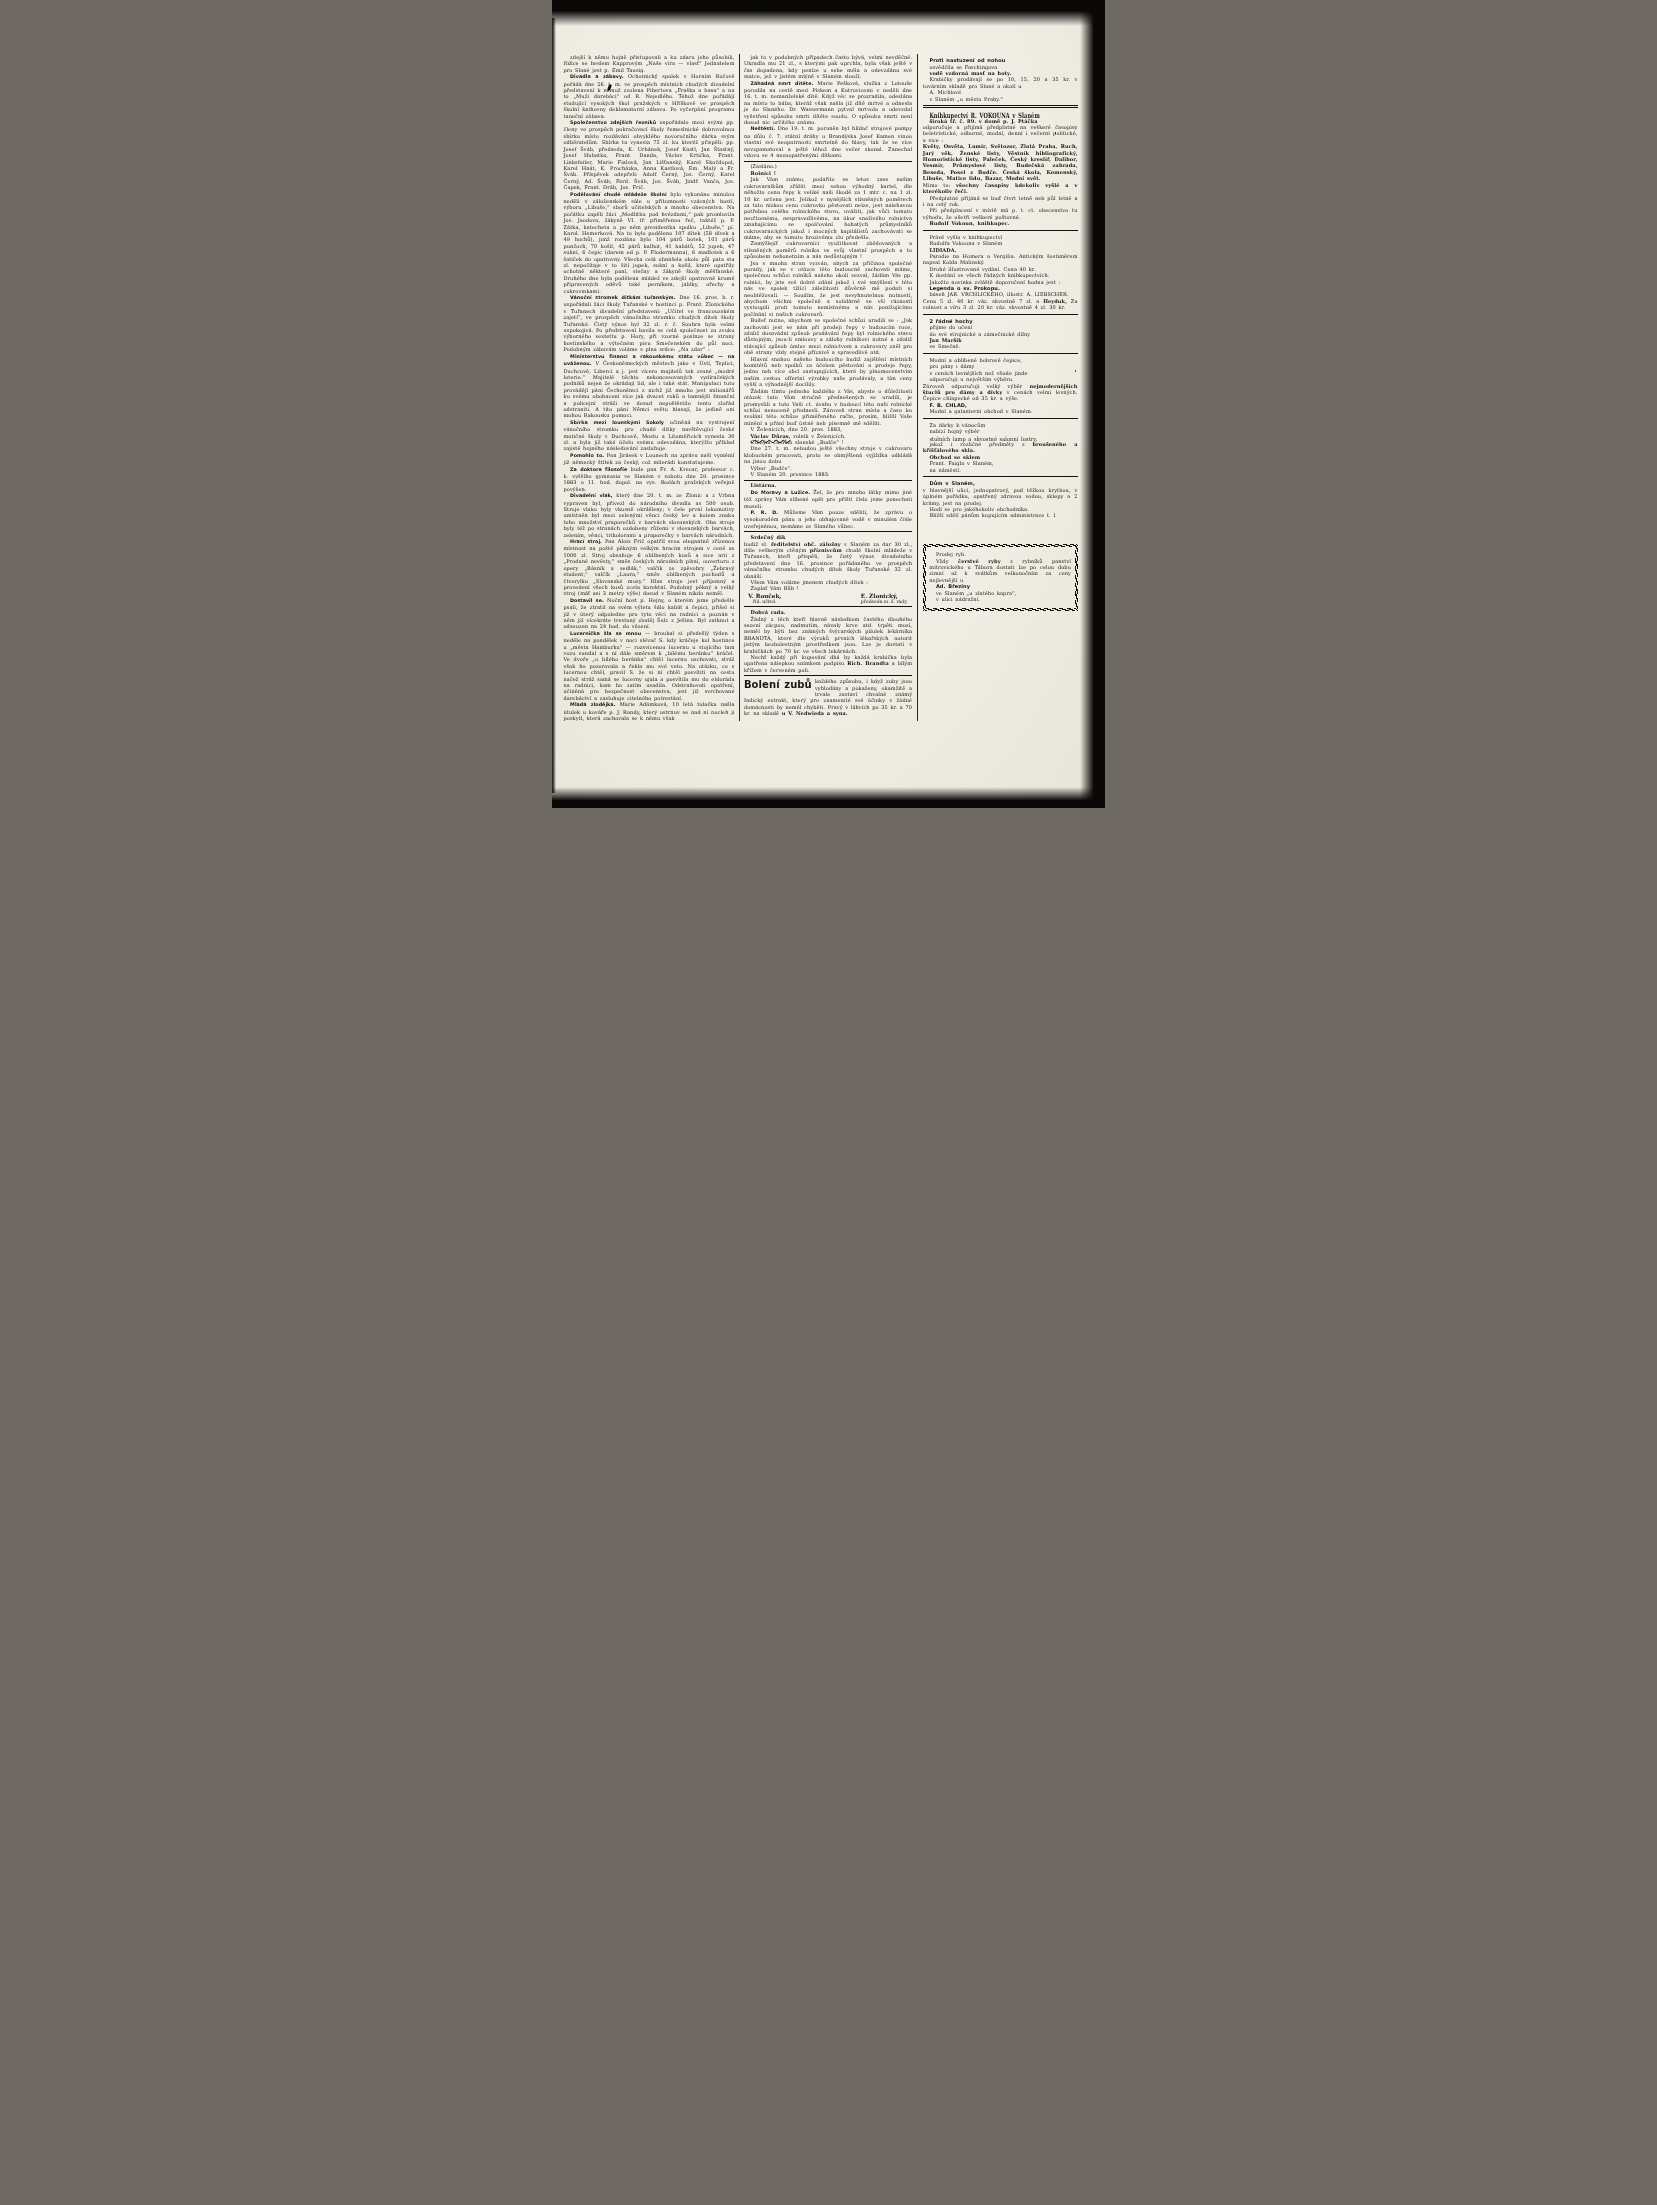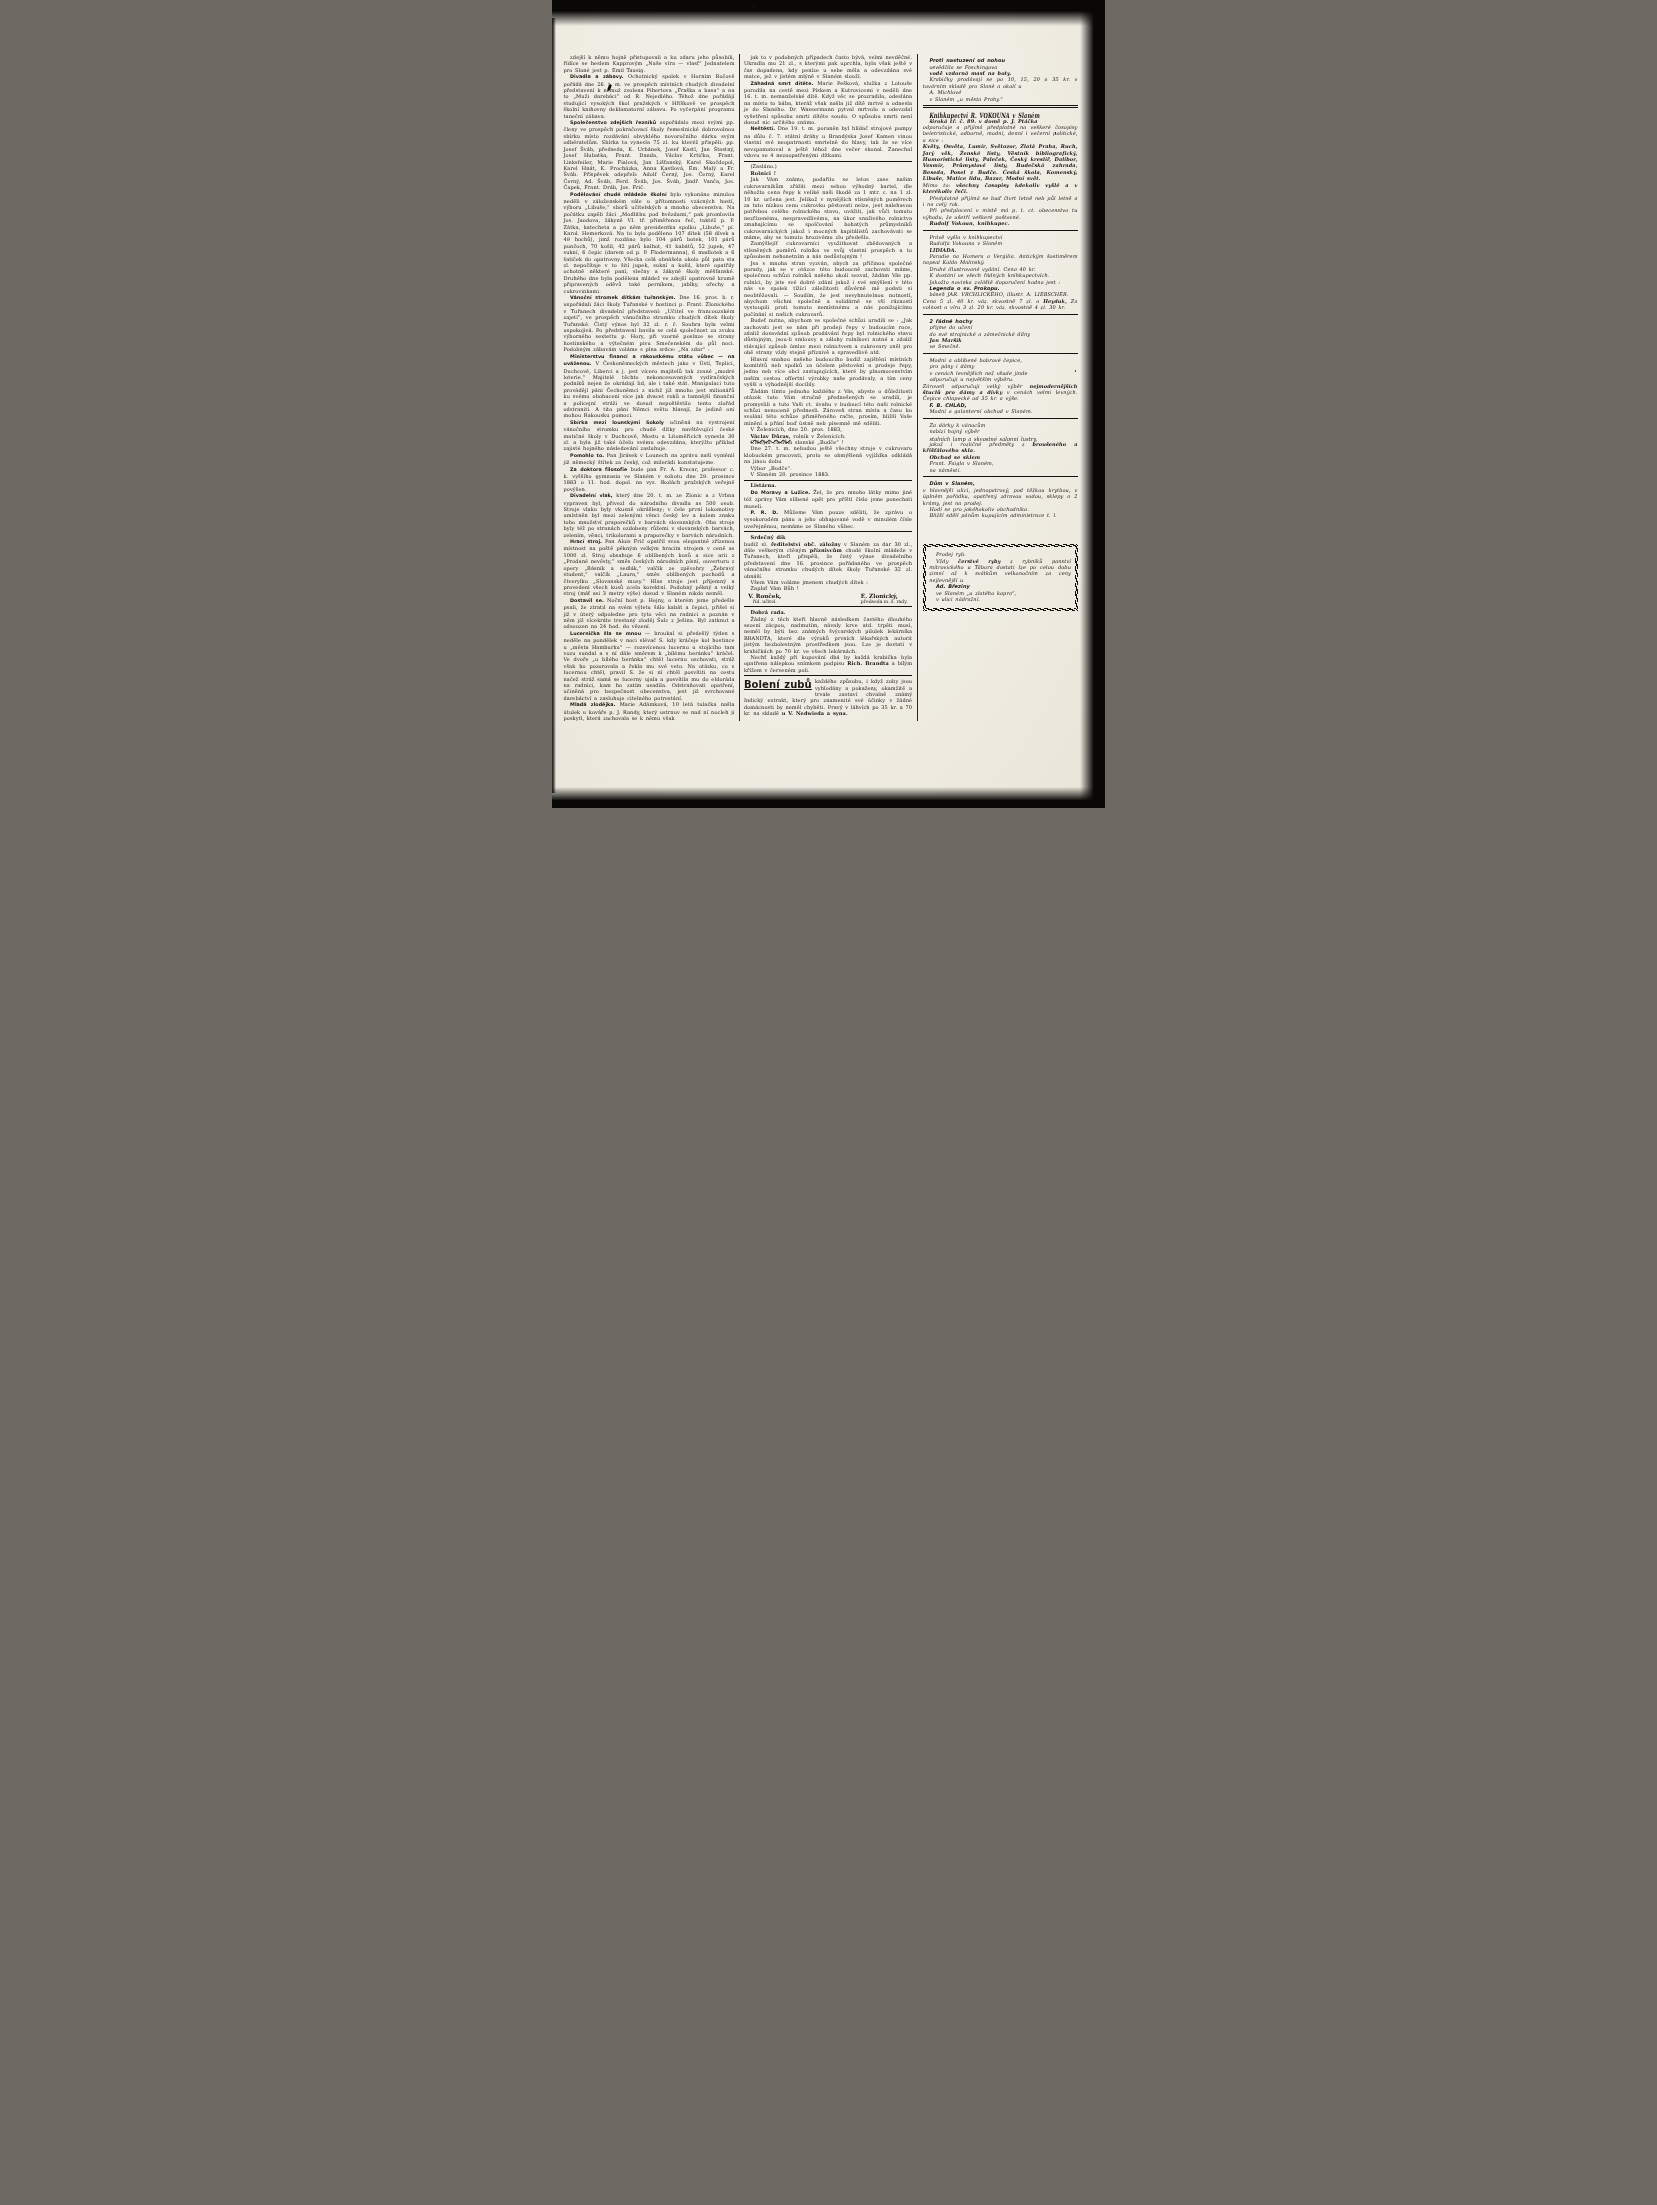--- a/index.html
+++ b/index.html
@@ -3,21 +3,21 @@
 <meta charset="utf-8">
 <style>
   html,body{margin:0;padding:0;background:#6e6a63;}
   .page{position:relative;width:553px;height:808px;margin:0 auto;overflow:hidden;
         background:radial-gradient(ellipse at 45% 35%, #f5f3ec 0%, #f0ede4 55%, #e8e4d8 100%);
         color:#1b1611;font-family:"DejaVu Serif", serif;}
   .cols{position:absolute;left:11.5px;top:54px;display:flex;align-items:stretch;}
   .col{box-sizing:border-box;}
   #col-left{width:176px;padding-right:4px;border-right:0.6px solid #29231c;}
   #col-mid{width:178px;padding:0 4.4px;border-right:0.6px solid #29231c;}
-  #col-right{width:168px;padding-left:5.3px;padding-right:8px;font-style:italic;}
+  #col-right{width:168px;padding-left:5.3px;padding-right:8px;}
 
   p.body{margin:0;font-size:5px;line-height:6.4px;text-align:justify;text-indent:6.6px;
          letter-spacing:0.1px;word-spacing:0.9px;}
   p.noind{text-indent:0;}
   .lead{font-family:"DejaVu Sans", sans-serif;font-weight:bold;font-size:4.8px;letter-spacing:0.04px;}
   .c{text-align:center;text-indent:0;}
 
   
   .mrule{border:none;border-top:1.4px solid #15110c;margin:2.2px 0 1.8px;}
   .zaslano{font-size:5px;margin-top:0.4px;}
@@ -27,21 +27,21 @@
   .wavy{font-weight:bold;text-decoration:underline wavy 0.4px;text-underline-offset:1.1px;}
   .budce-h{font-size:6.8px;margin:3.1px 0 0.9px;}
   .sig-right{text-align:right;text-indent:0;font-size:6px;padding-right:10.6px;margin-top:0.9px;}
   .listarna-h{font-weight:bold;font-size:6px;letter-spacing:0.7px;margin:0.9px 0 0.4px;}
   .big-h{font-size:12px;font-weight:bold;margin:2.2px 0 1.8px;}
   .zaplat{font-size:9.3px;letter-spacing:0.9px;margin:1.8px 0 0.9px;}
   .sigs{display:flex;justify-content:space-between;padding:0.9px 4.4px 0 4.4px;}
   .sig-name{font-weight:bold;font-size:5.7px;}
   .sig-role{font-size:4.6px;text-align:center;margin-top:0.4px;}
   .boleni-lead{float:left;font-family:"DejaVu Sans", sans-serif;font-weight:bold;
-               font-size:10px;line-height:12px;margin:0.9px 3.1px 0 0;text-decoration:underline;}
+               font-size:10px;line-height:12px;margin:0.9px 3.1px 0 0;}
 
   
   .ad{margin:3.1px 0;}
   .ad-rule{border:none;border-top:1.3px solid #15110c;margin:3.1px 0;}
   .ad-rule.dbl{height:1.1px;border-top:1.1px solid #15110c;border-bottom:0.6px solid #15110c;margin:3.1px 0;}
   .mast1{font-family:"DejaVu Sans", sans-serif;font-weight:bold;font-size:8.8px;margin:1.8px 0 0.9px;}
   .mast2{font-size:4.6px;letter-spacing:1.1px;margin-bottom:1.3px;}
   .mast3{font-weight:bold;font-size:9.3px;margin-bottom:2.2px;}
   .michl{font-size:8.8px;letter-spacing:0.4px;margin:2.2px 0 0.9px;}
   .mastloc{font-size:6.6px;margin-bottom:1.8px;}

